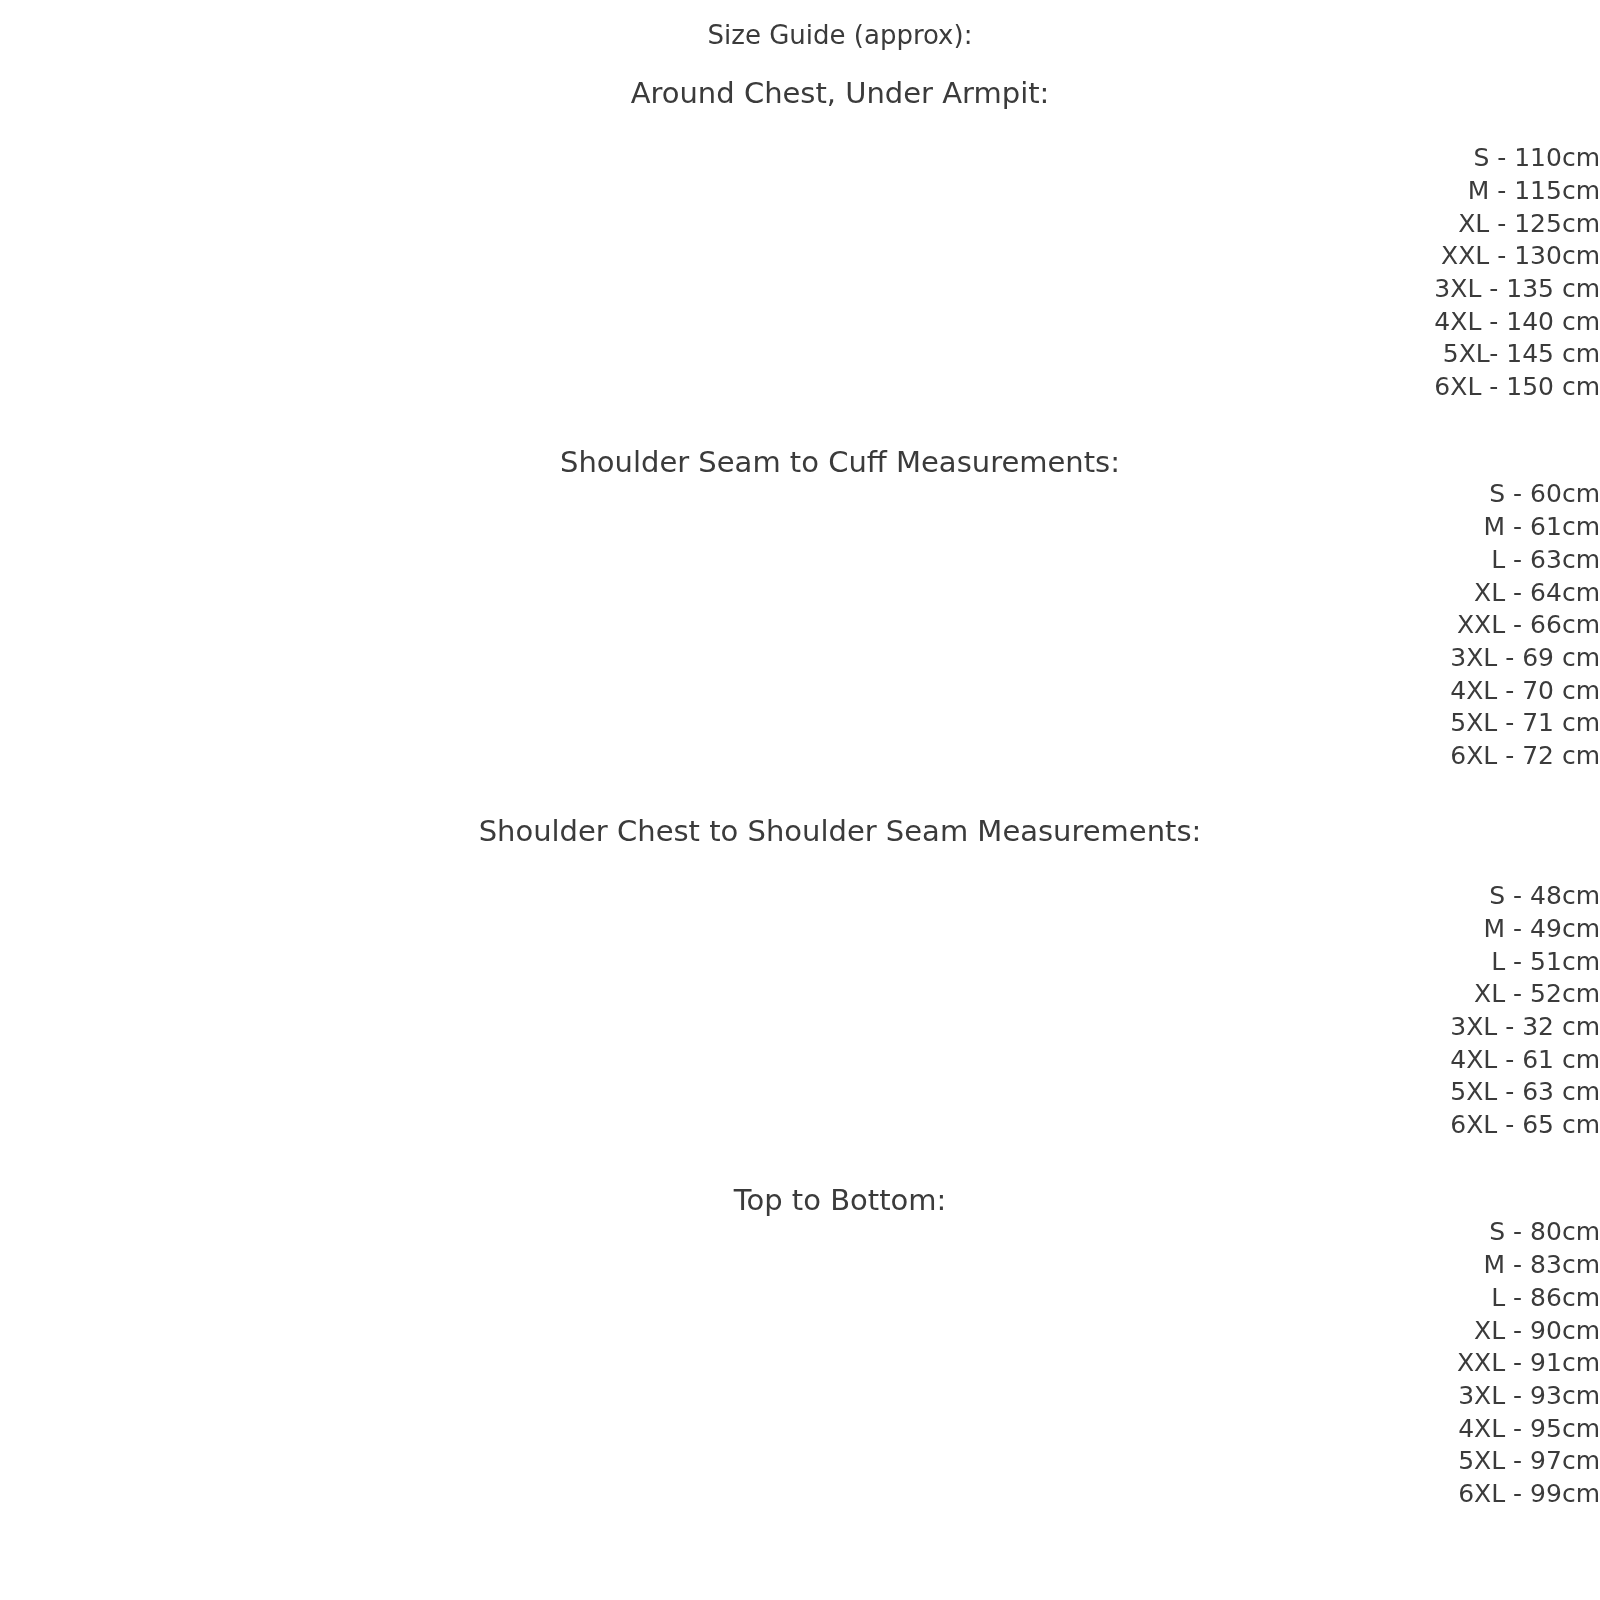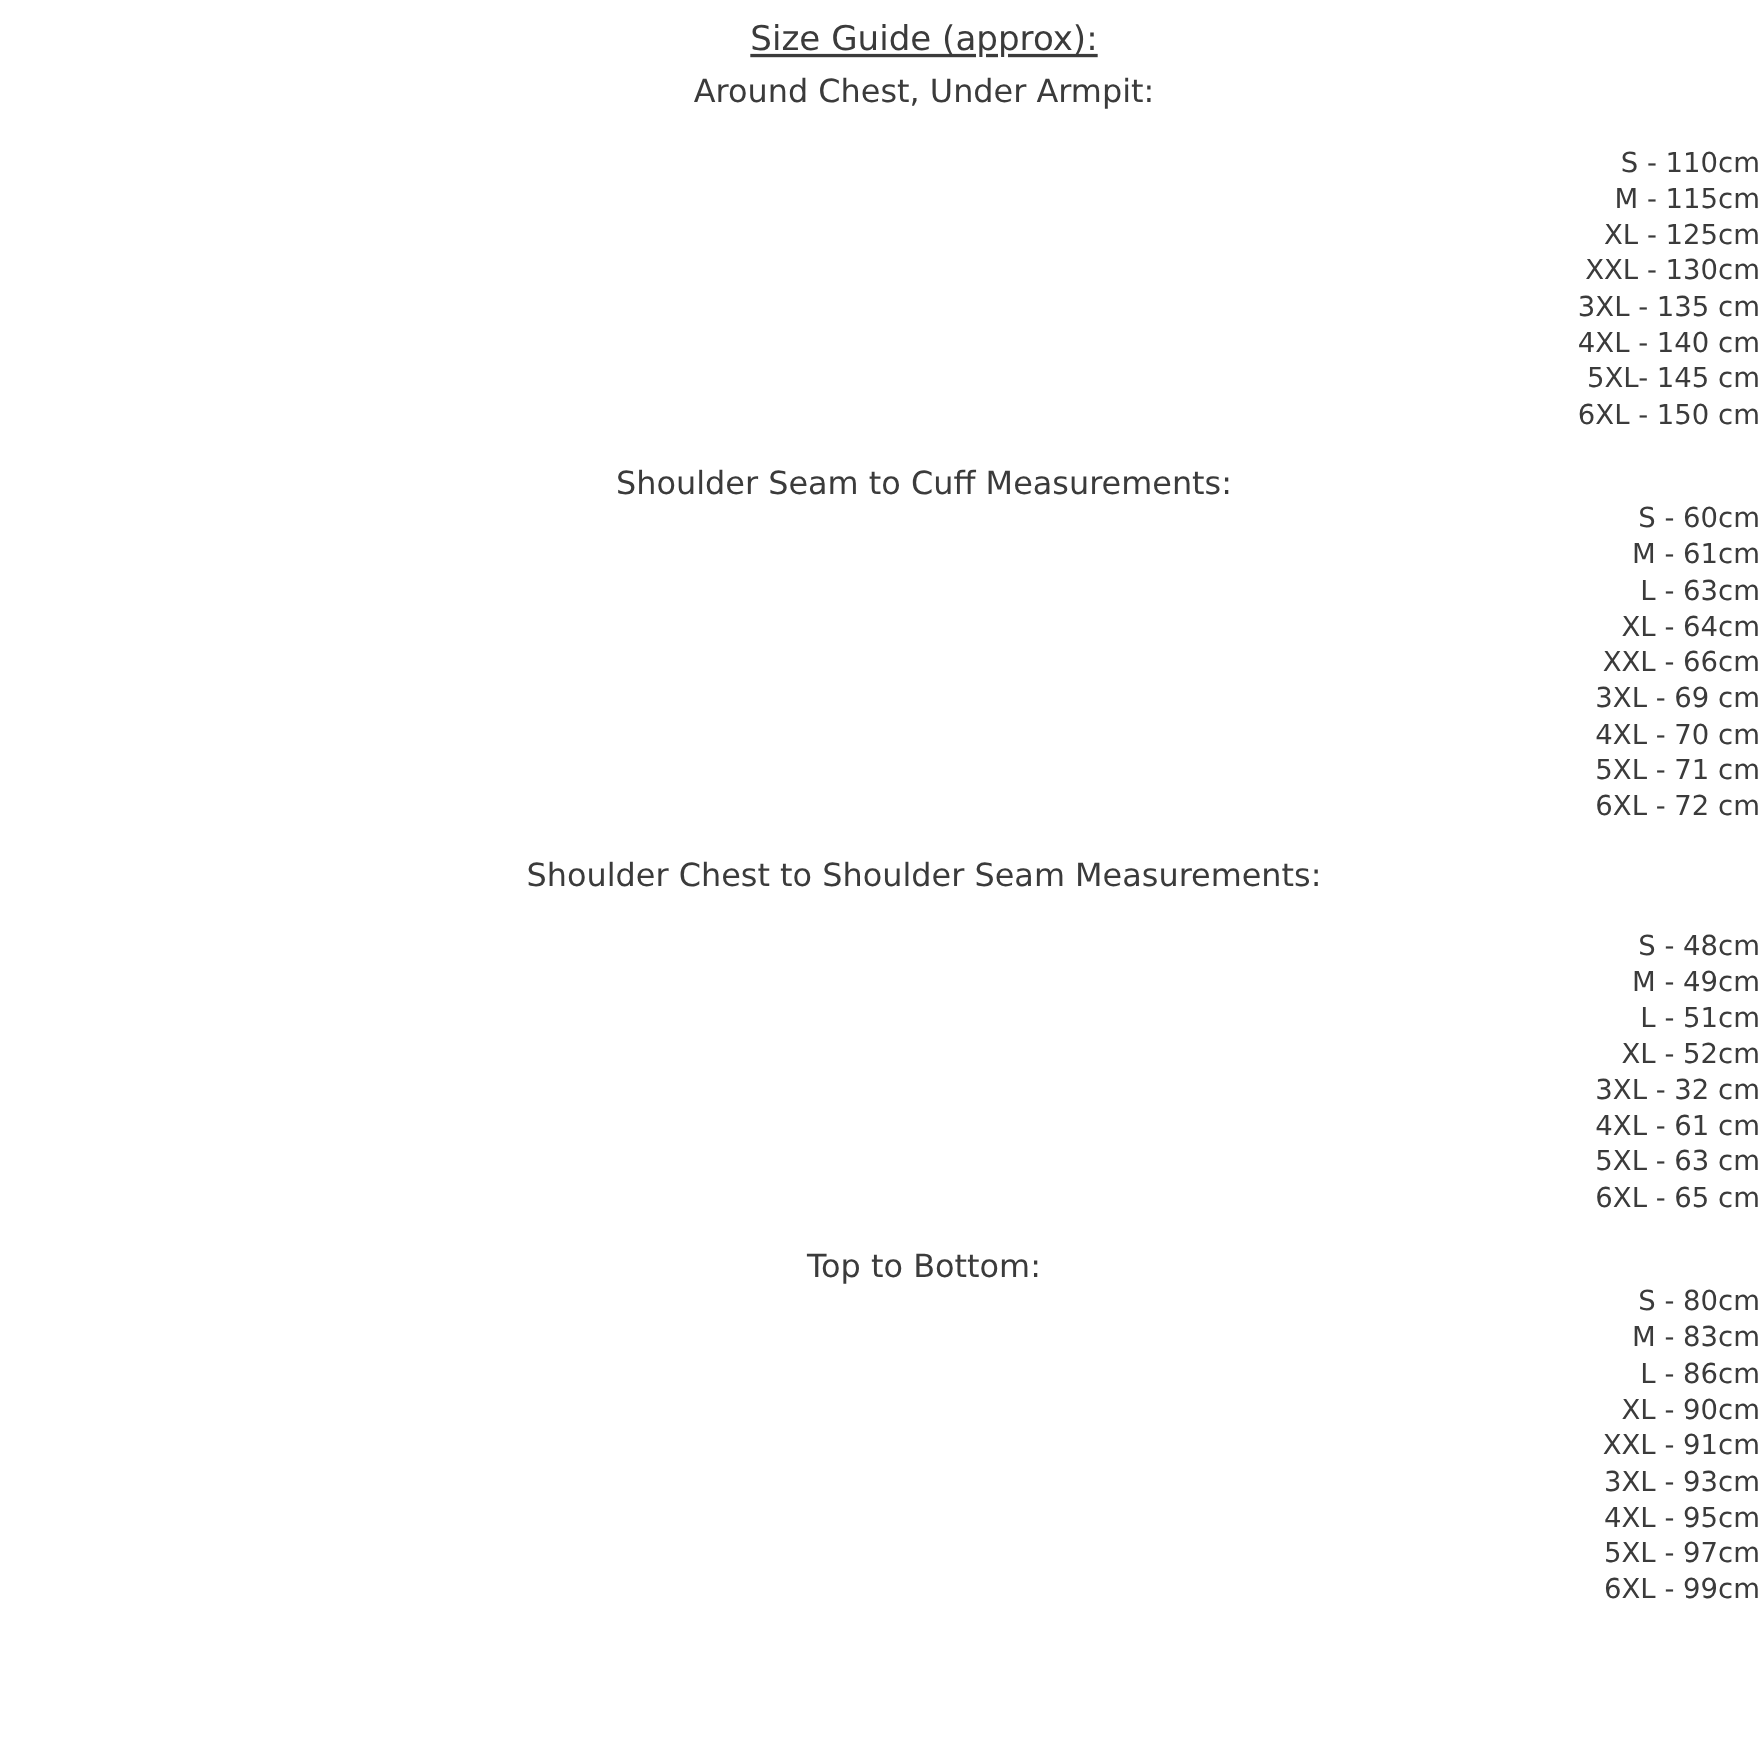--- a/index.html
+++ b/index.html
@@ -20,28 +20,27 @@
     padding-top: 19px;
     padding-left: 80px; 
     text-align: center;
     font-family: "DejaVu Sans", "Liberation Sans", sans-serif;
     font-size: 25px;
     line-height: 32.7px;
     color: var(--fg);
     -webkit-font-smoothing: antialiased;
   }
   .title {
-    margin: 0 0 15px 0;
-    font-size: 31px;
+    margin: 0 0 25px 0;
+    font-size: 26px;
     font-weight: 400;
-    text-decoration: underline;
     text-underline-offset: 4px;
   }
   .sec { margin: 0; }
-  .sec + .sec { margin-top: 29px; } 
+  .sec + .sec { margin-top: 42px; } 
   .heading {
     margin: 0;
     font-size: 29px;
     font-weight: 400;
   }
   .sec.gap-after-heading .rows { margin-top: 32.7px; } 
   .rows { margin: 0; text-align: right; }
   .row { margin: 0; }
 </style>
 </head>

